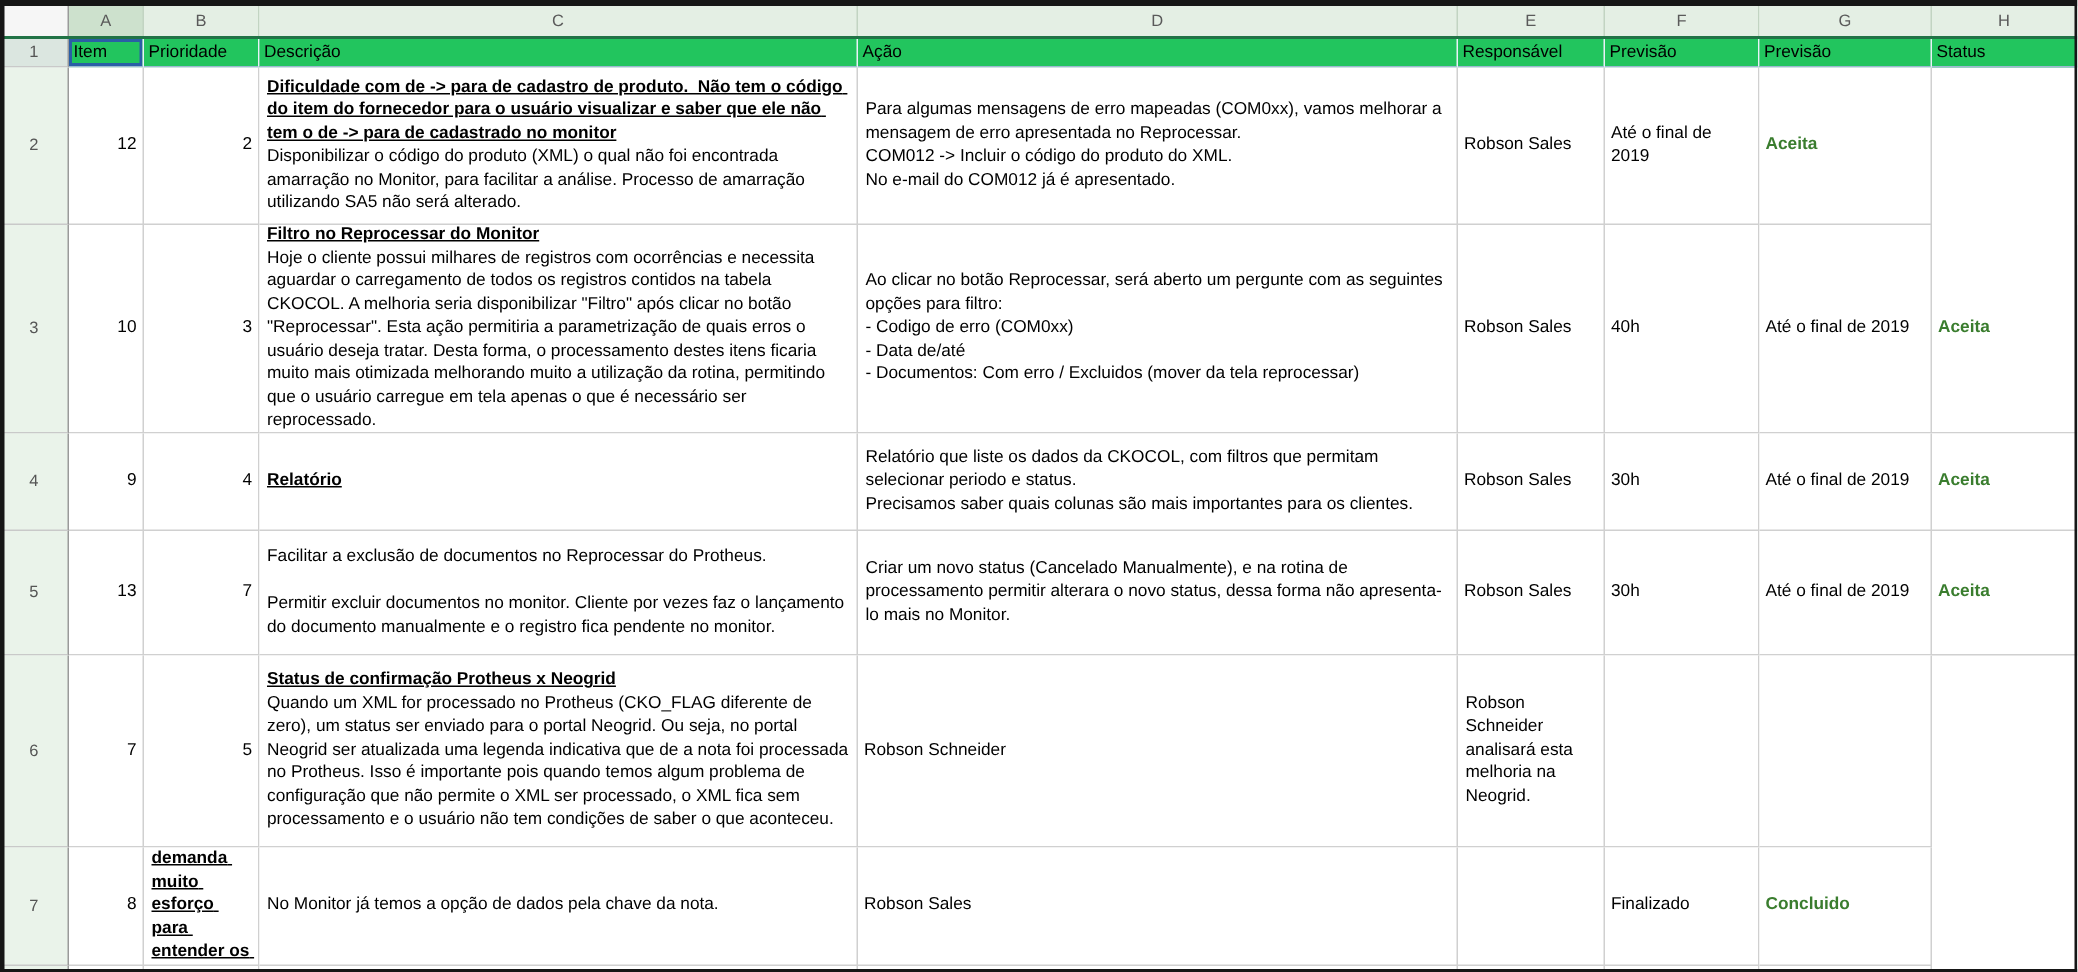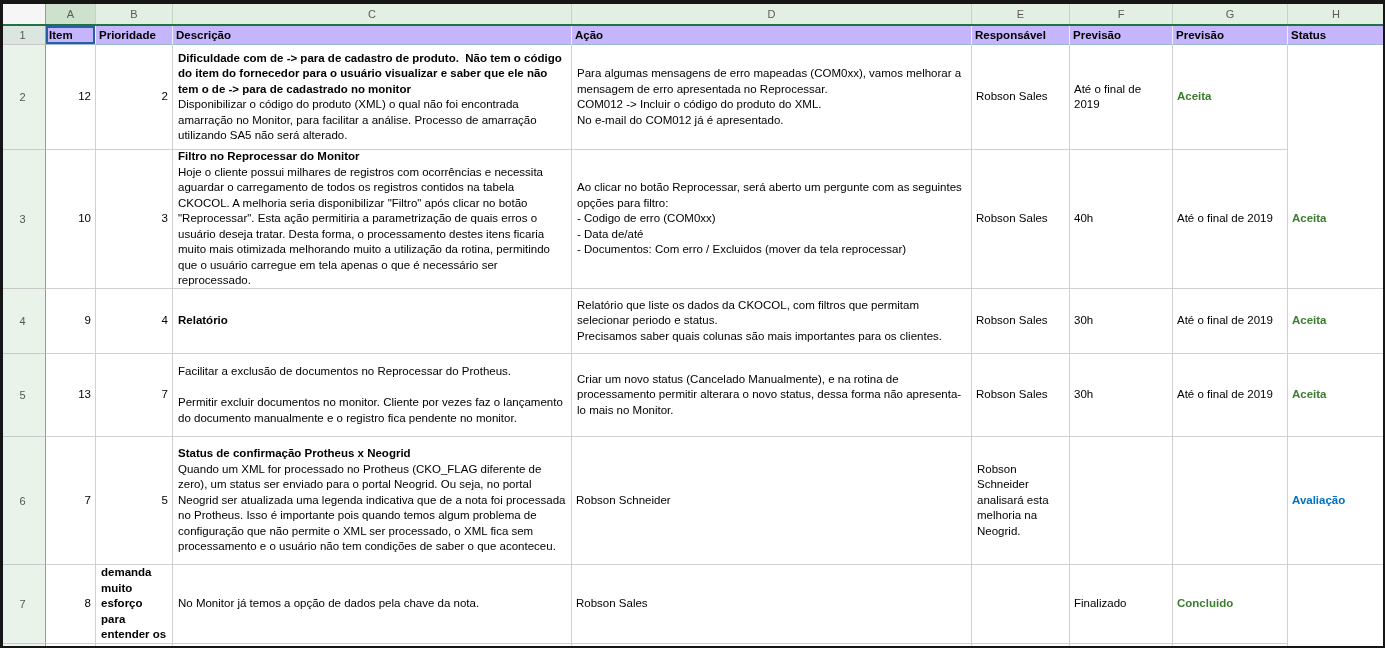--- a/index.html
+++ b/index.html
@@ -22,43 +22,43 @@
     background:#e4efe4;border-right:1px solid #c2d4c2;
     display:flex;align-items:center;justify-content:center;
     font-size:11px;color:#5a5a5a;box-sizing:border-box;
   }
   .col-head.corner{background:#f6f6f6;border-right:1px solid #9a9a9a;border-left:1px solid #9a9a9a;}
   .col-head.selected{background:#cde1cd;}
 
   
   .hdr-row{height:19px;}
   .hdr-cell{
-    background:#c4b5fd;border-right:1px solid #e9f1f9;border-bottom:1px solid #9db8d2;
-    display:flex;align-items:center;font-weight:bold;font-size:11.5px;color:#000;
+    background:#22c55e;border-right:1px solid #e9f1f9;border-bottom:1px solid #9db8d2;
+    display:flex;align-items:center;font-weight:normal;font-size:11.5px;color:#000;
     padding:0 3px;box-sizing:border-box;white-space:nowrap;overflow:hidden;
   }
   .hdr-cell.sel{box-shadow:inset 0 0 0 2px #2a5fa5;}
   .rowhead{
     background:#eaf3ea;border-right:1px solid #9a9a9a;border-bottom:1px solid #c9c9c9;
     display:flex;align-items:center;justify-content:center;
     font-size:11px;color:#555;box-sizing:border-box;
   }
   .rowhead.r1{background:#dbe6e0;}
 
   
   .cell{
     background:#fff;border-right:1px solid #d0d0d0;border-bottom:1px solid #d0d0d0;
     box-sizing:border-box;font-size:11.5px;color:#000;line-height:15.5px;
     display:flex;flex-direction:column;justify-content:center;overflow:hidden;
   }
   .cell.num{align-items:flex-end;padding:0 4px;}
   .cell.txt{align-items:flex-start;padding:0 4px;}
   .cell.para{align-items:flex-start;padding:1px 5px;}
   .pre{white-space:pre-wrap;width:100%;}
-  .desc-bold{font-weight:bold;display:block;white-space:pre-wrap;}
+  .desc-bold{font-weight:bold;display:block;white-space:pre-wrap;text-decoration:underline;}
   .status{font-weight:bold;}
 </style>
 </head>
 <body>
 
 <div id="screen">
 
   <div id="col-strip" class="grid-row">
     <div class="col-head corner"></div>
     <div class="col-head selected">A</div>
@@ -160,21 +160,20 @@
     <div class="cell num">5</div>
     <div class="cell para">
         <div class="pre"><span class="desc-bold">Status de confirmação Protheus x Neogrid</span><span>Quando um XML for processado no Protheus (CKO_FLAG diferente de zero), um status ser enviado para o portal Neogrid. Ou seja, no portal Neogrid ser atualizada uma legenda indicativa que de a nota foi processada no Protheus. Isso é importante pois quando temos algum problema de configuração que não permite o XML ser processado, o XML fica sem processamento e o usuário não tem condições de saber o que aconteceu.</span></div>
       </div>
     <div class="cell txt">Robson Schneider</div>
     <div class="cell para">
         <div class="pre">Robson Schneider analisará esta melhoria na Neogrid.</div>
       </div>
     <div class="cell txt"></div>
     <div class="cell txt"></div>
-    <div class="cell txt status" style="color: rgb(0, 112, 192);">Avaliação</div>
   </div>
 
   <div class="grid-row" style="height:79px">
     <div class="rowhead">7</div>
     <div class="cell num">8</div>
     <div class="cell para">
         <div class="pre"><span class="desc-bold">XMLs importados e estão na pasta ”Lidos”, mas não aparecem no monitor da colaboração. Esse cenário demanda muito esforço para entender os motivos e correção.</span><span>Disponibilizar consulta através da Chave do Documento ou Nome do Arquivo no Monitor, para facilitar a análise.</span></div>
       </div>
     <div class="cell para">
         <div class="pre">No Monitor já temos a opção de dados pela chave da nota.</div>

